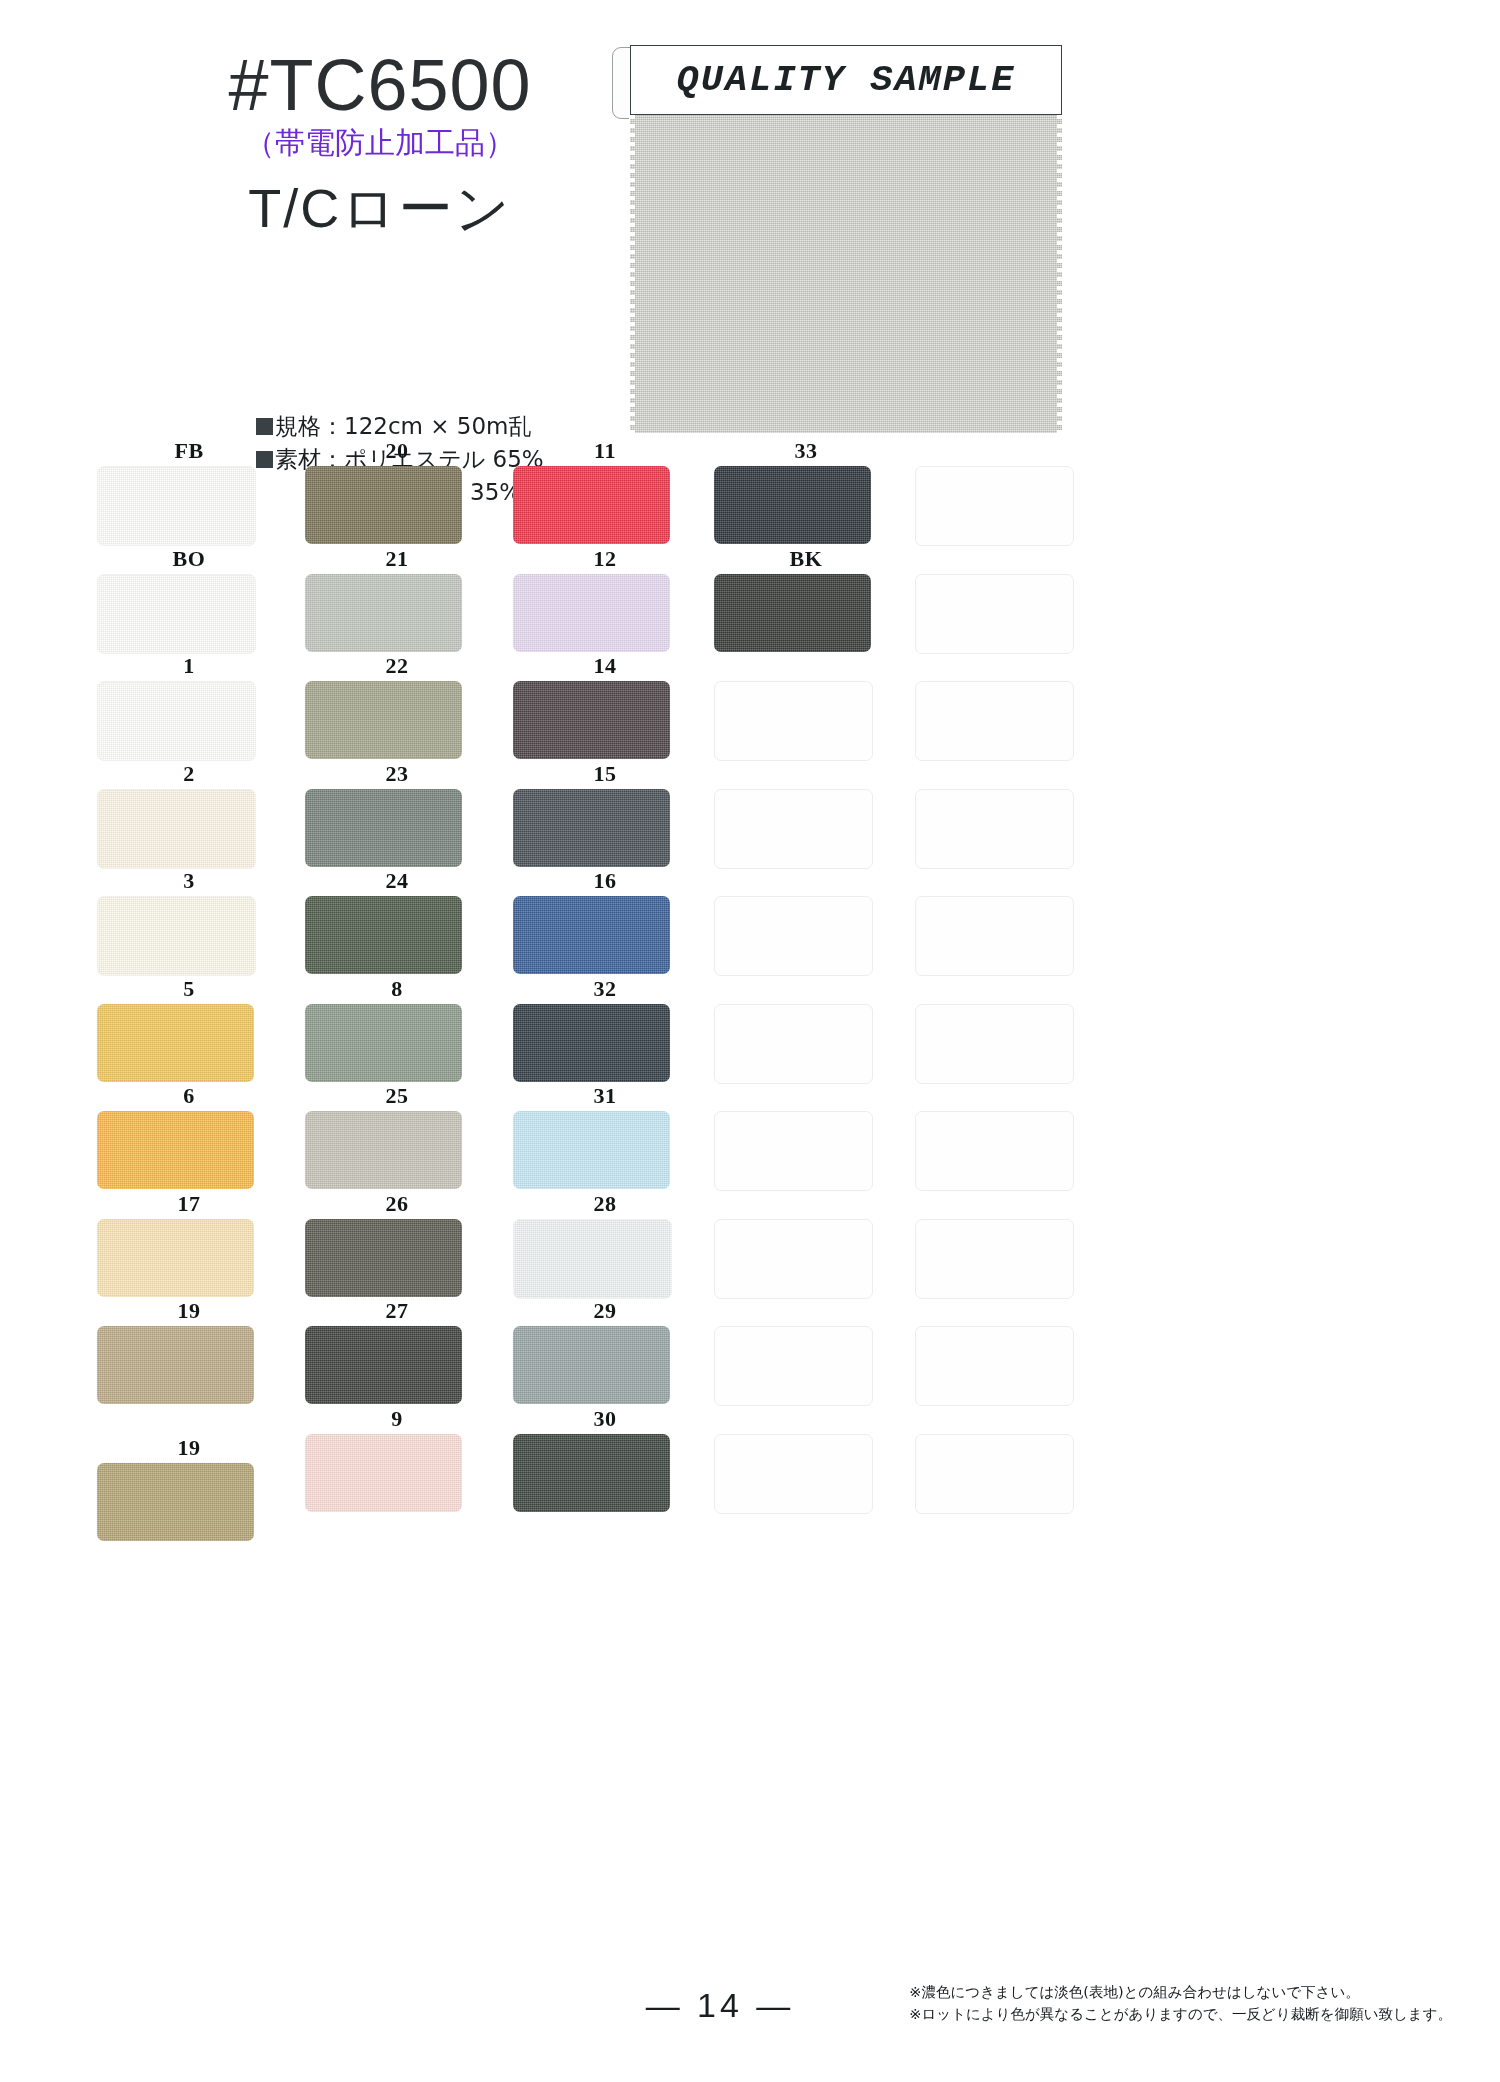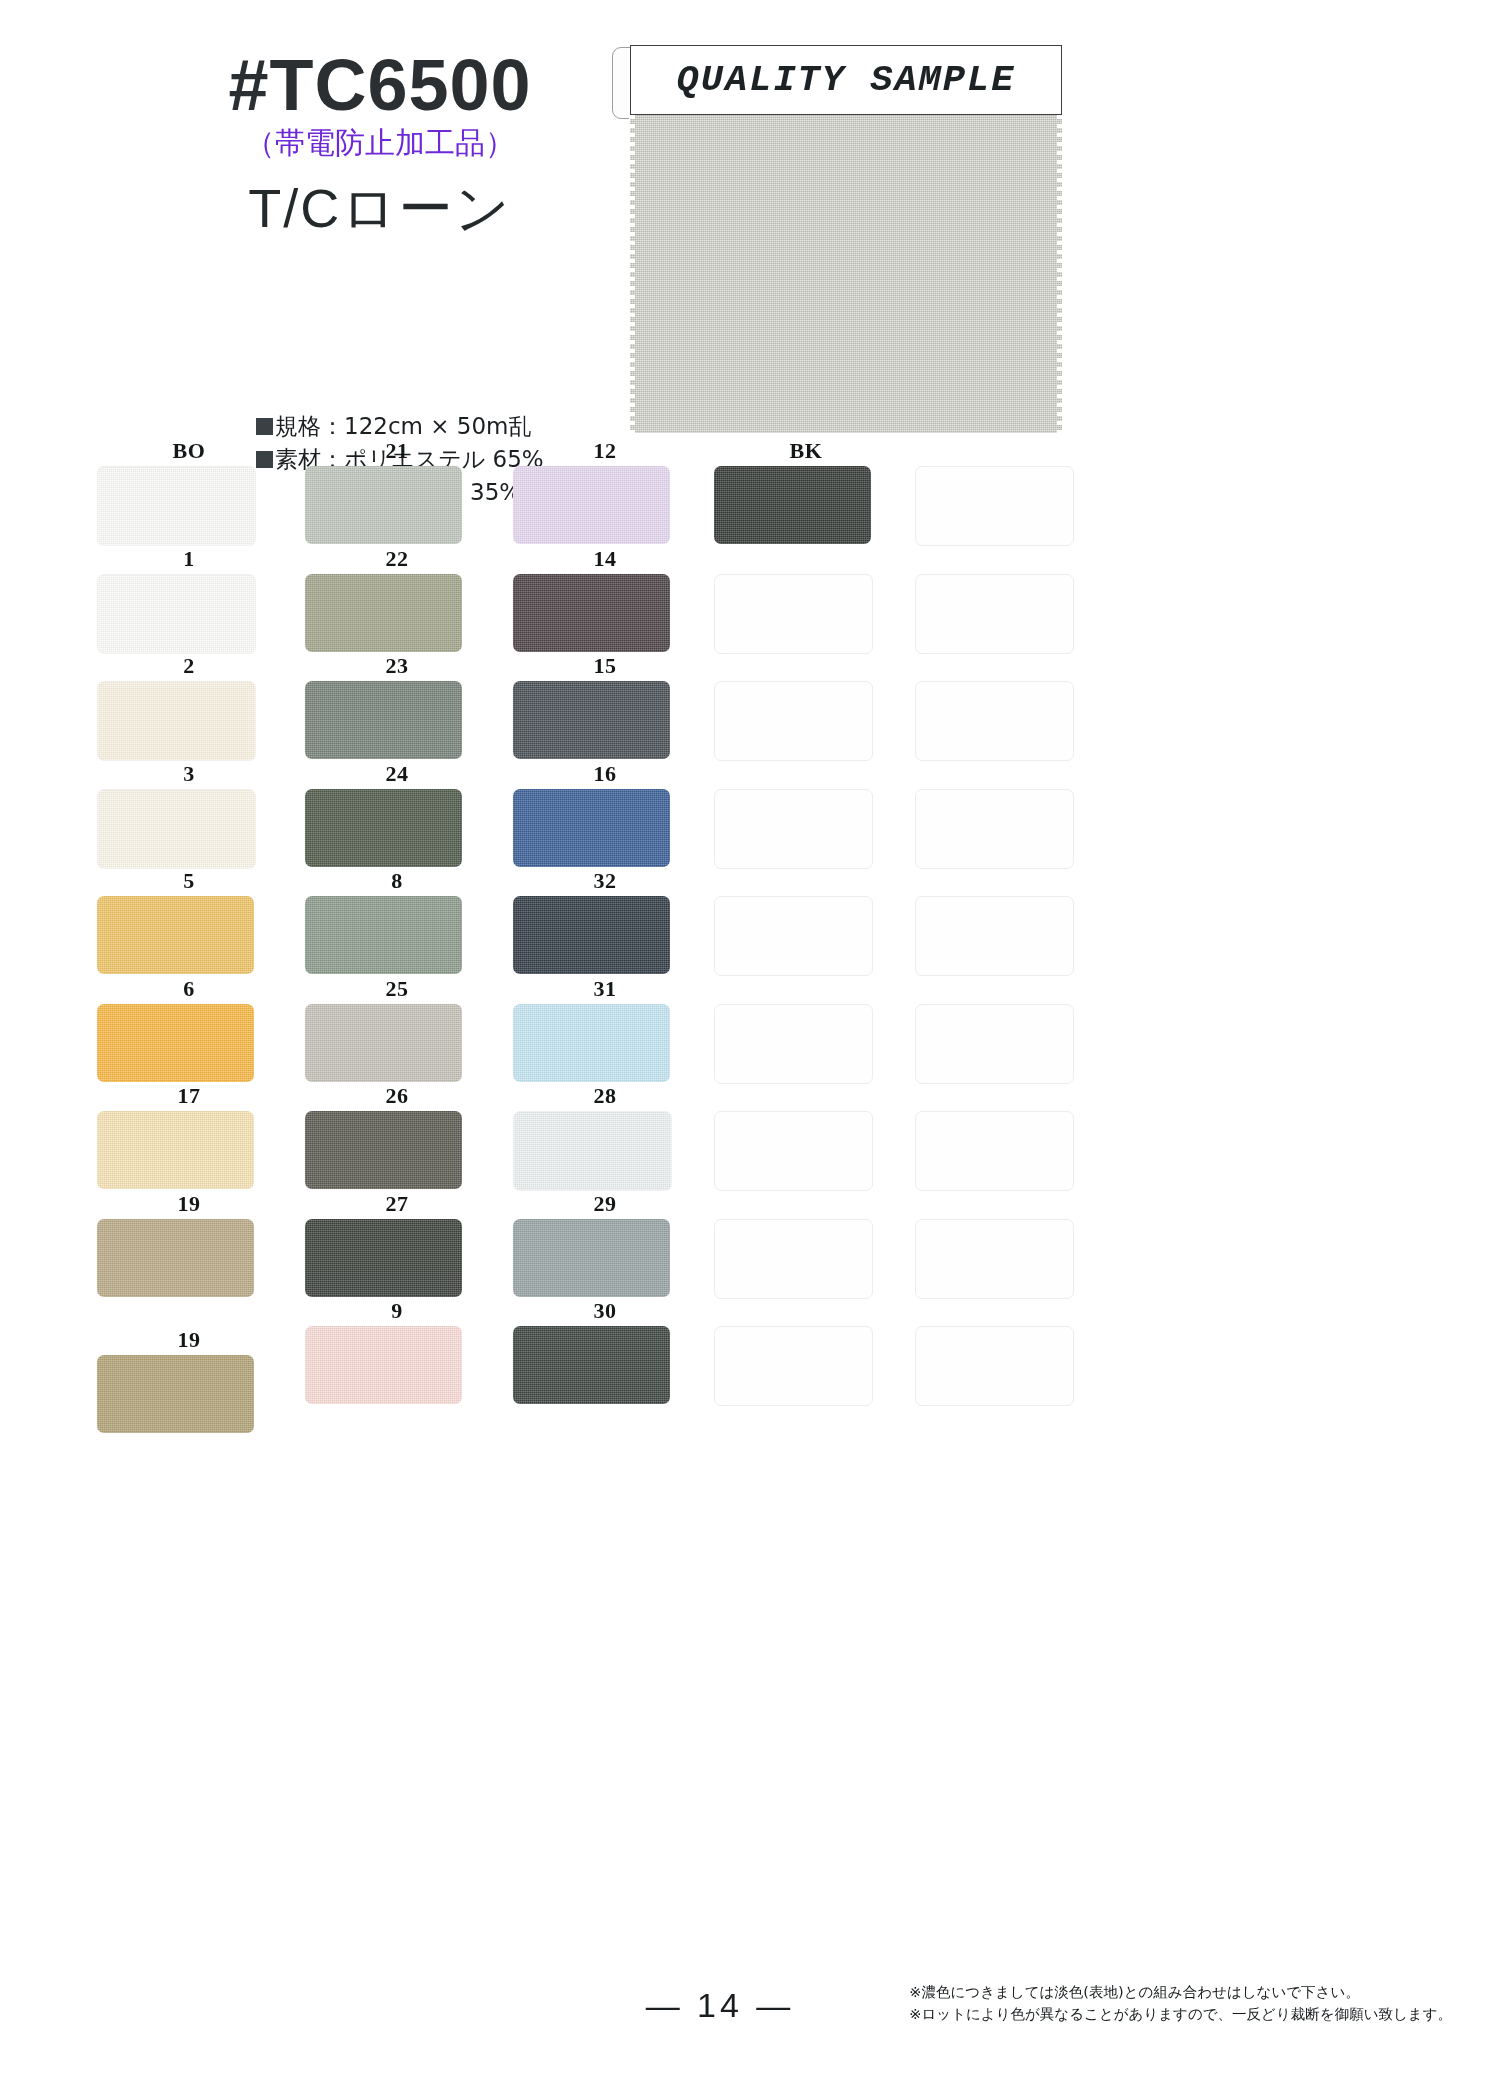--- a/index.html
+++ b/index.html
@@ -27,21 +27,21 @@
   #title-block {
     position: absolute;
     left: 150px;
     top: 48px;
     width: 460px;
     text-align: center;
   }
   #product-code {
     font-family: "Liberation Sans", sans-serif;
     font-size: 72px;
-    font-weight: bold;
+    font-weight: normal;
     letter-spacing: 1px;
     line-height: 1.04;
     color: #2b2f31;
     white-space: nowrap;
   }
   #product-subtitle {
     font-family: "DejaVu Sans", sans-serif;
     font-size: 30px;
     line-height: 1.2;
     margin-top: 2px;
@@ -250,20 +250,42 @@
       <span id="quality-banner-text">QUALITY  SAMPLE</span>
     </div>
     <div id="main-swatch"></div>
   </div>
 
 </div>
 
 <div id="swatch-grid">
     <div class="grid-row">
       <div class="grid-cell" style="left: 0px;">
+        <div class="cell-label">FB</div>
+        <div class="chip pale" style="background-color: rgb(253, 253, 252);"></div>
+      </div>
+      <div class="grid-cell" style="left: 208px;">
+        <div class="cell-label">20</div>
+        <div class="chip" style="background-color: rgb(123, 115, 89);"></div>
+      </div>
+      <div class="grid-cell" style="left: 416px;">
+        <div class="cell-label">11</div>
+        <div class="chip" style="background-color: rgb(232, 56, 74);"></div>
+      </div>
+      <div class="grid-cell" style="left: 617px;">
+        <div class="cell-label">33</div>
+        <div class="chip" style="background-color: rgb(43, 50, 56);"></div>
+      </div>
+      <div class="grid-cell" style="left: 818px;">
+        <div class="cell-label"></div>
+        <div class="chip empty"></div>
+      </div>
+    </div>
+    <div class="grid-row">
+      <div class="grid-cell" style="left: 0px;">
         <div class="cell-label">BO</div>
         <div class="chip pale" style="background-color: rgb(253, 253, 251);"></div>
       </div>
       <div class="grid-cell" style="left: 208px;">
         <div class="cell-label">21</div>
         <div class="chip" style="background-color: rgb(192, 198, 189);"></div>
       </div>
       <div class="grid-cell" style="left: 416px;">
         <div class="cell-label">12</div>
         <div class="chip" style="background-color: rgb(230, 217, 240);"></div>

